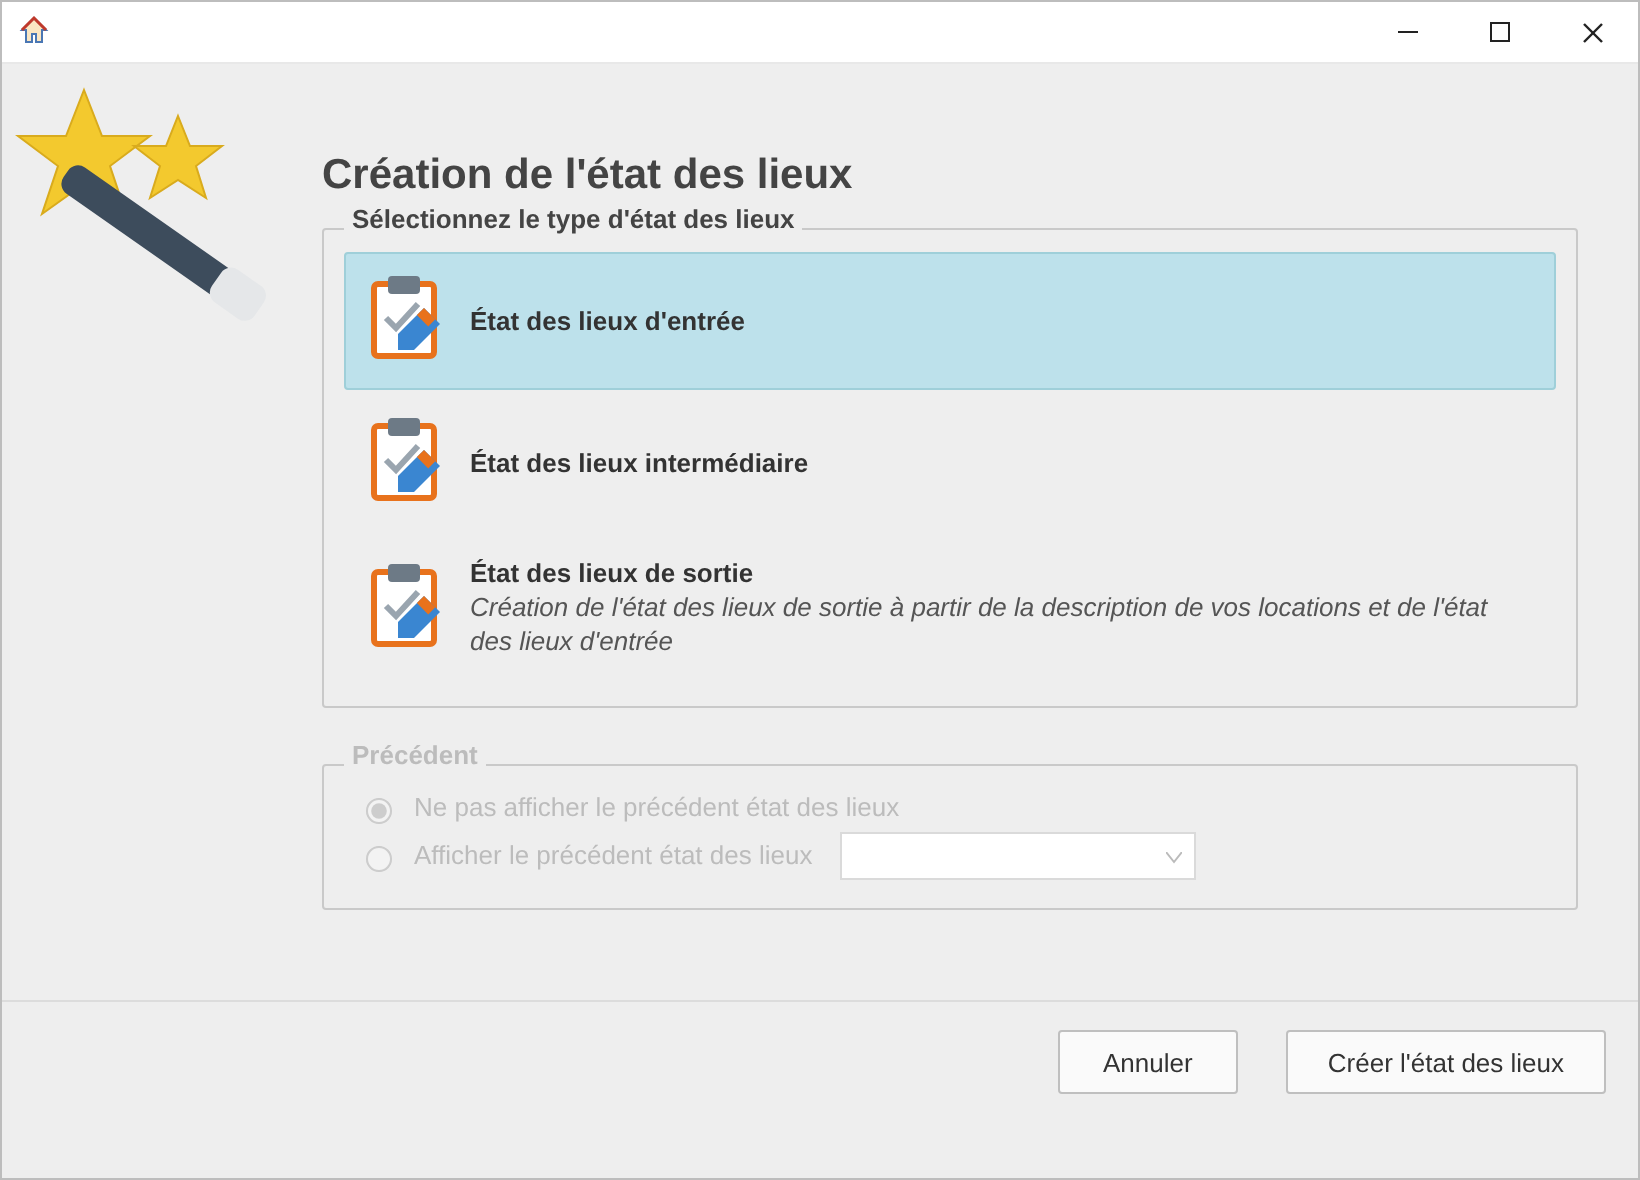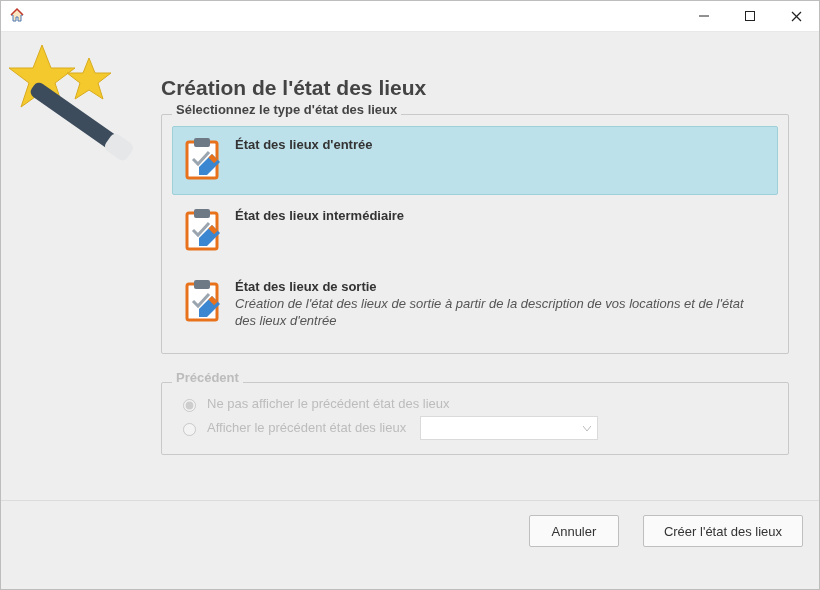--- a/index.html
+++ b/index.html
@@ -10,21 +10,21 @@
   .win-btn{width:46px;display:flex;align-items:center;justify-content:center;color:#222;font-size:13px;font-family:inherit}
   .win-btn svg{stroke:#222}
   .content-area{flex:1;display:flex}
   .sidebar-wiz{width:150px;position:relative;flex:none}
   .main-pane{flex:1;padding:10px 30px 0 10px;display:flex;flex-direction:column}
   h1.page-title{font-size:21px;font-weight:700;color:#444;margin:34px 0 14px 0}
   .fieldset{border:1px solid #c9c9c9;border-radius:2px;padding:6px 10px 12px 10px;margin:0 0 28px 0;background:#eee}
   .legend{font-weight:700;font-size:13px;color:#444;position:relative;top:-19px;background:#eee;padding:0 4px;display:inline-block}
   .legend-disabled{color:#bcbcbc;font-weight:700}
   .options-wrap{margin-top:-10px}
-  .option{display:flex;gap:12px;padding:10px 10px;border:1px solid transparent;border-radius:2px;cursor:pointer;align-items:flex-start}
+  .option{display:flex;gap:12px;padding:10px 10px;border:1px solid transparent;border-radius:2px;cursor:pointer;align-items:center}
   .option + .option{margin-top:2px}
   .option.selected{background:#bde1eb;border:1px solid #9fcfd9}
   .option .texts{flex:1}
   .option .title{font-weight:700;color:#333}
   .option .desc{font-style:italic;color:#555;margin-top:2px;line-height:1.3}
   .prev-fieldset .row{display:flex;align-items:center;gap:8px;padding:2px 6px;color:#bcbcbc}
   .prev-fieldset input[type=radio]{accent-color:#bcbcbc}
   .combo{width:170px;height:22px;border:1px solid #dadada;background:#fff;margin-left:6px;display:flex;align-items:center;justify-content:flex-end;padding-right:6px;color:#bbb}
   .button-row{height:60px;border-top:1px solid #dcdcdc;margin-top:auto;padding:14px 16px;display:flex;justify-content:flex-end;gap:24px;background:#eee}
   button.btn{min-width:90px;height:32px;padding:0 20px;background:#fafafa;border:1px solid #bfbfbf;border-radius:2px;font-family:inherit;font-size:13px;color:#333;cursor:pointer}

